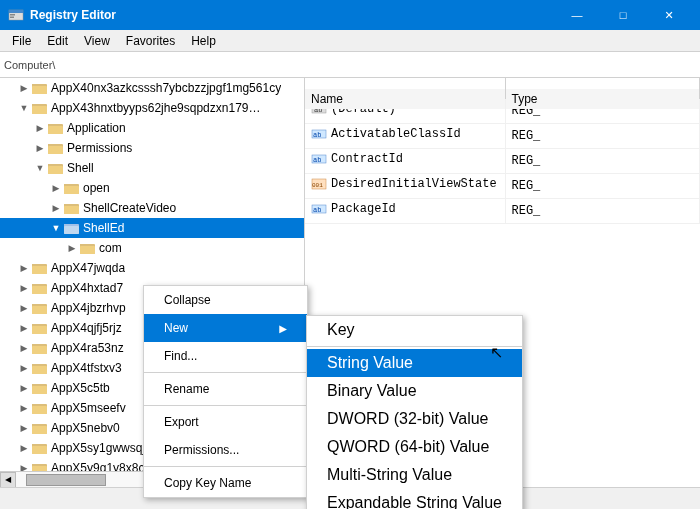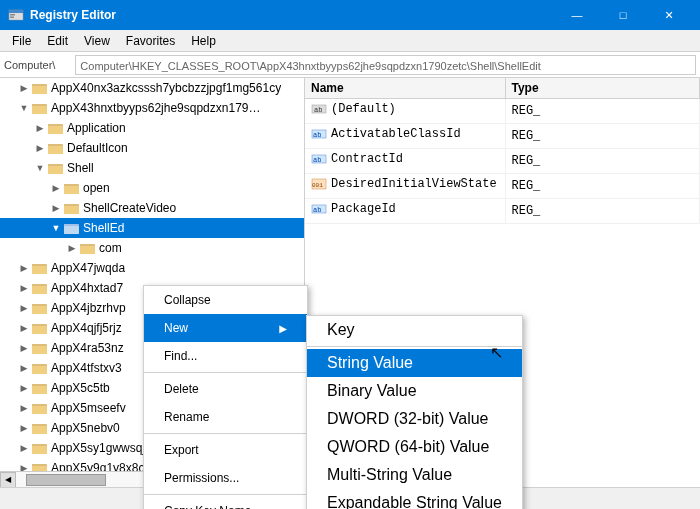--- a/index.html
+++ b/index.html
@@ -154,23 +154,23 @@
     .reg-table {
       width: 100%;
       border-collapse: collapse;
     }
     .reg-table th {
       background: #f5f5f5;
       border-bottom: 1px solid #d0d0d0;
       border-right: 1px solid #d0d0d0;
       padding: 3px 6px;
       text-align: left;
-      font-weight: bold;
+      font-weight: normal;
       position: sticky;
-      top: 0;
+      top: 11px;
       height: 20px;
     }
     .reg-table td {
       border-bottom: 1px solid #f0f0f0;
       border-right: 1px solid #f0f0f0;
       padding: 2px 6px;
       height: 20px;
       white-space: nowrap;
       font-family: Liberation Mono, monospace;
     }
@@ -281,21 +281,20 @@
 <div class="menu-bar">
   <div class="menu-item">File</div>
   <div class="menu-item">Edit</div>
   <div class="menu-item">View</div>
   <div class="menu-item">Favorites</div>
   <div class="menu-item">Help</div>
 </div>
 
 <div class="address-bar">
   <span style="font-size:11px; color:#444; white-space:nowrap;">Computer\</span>
-  <div class="address-label">Computer\HKEY_CLASSES_ROOT\AppX43hnxtbyyps62jhe9sqpdzxn1790zetc\Shell\ShellEdit</div>
 </div>
 
 <div class="main-content" style="position:relative;">
 
   <div class="tree-panel">
     <div class="tree-inner">
 
       <div class="tree-item" style="padding-left: 16px;">
         <div class="tree-expand">▶</div>
         <div class="folder-icon">
@@ -334,21 +333,21 @@
 
       <div class="tree-item" style="padding-left: 32px;">
         <div class="tree-expand">▶</div>
         <div class="folder-icon">
           <svg viewBox="0 0 16 16">
               <rect x="0" y="4" width="15" height="10" rx="1" fill="#DCBE7A"></rect>
               <rect x="0" y="6" width="15" height="8" rx="1" fill="#F0D080"></rect>
               <rect x="0" y="4" width="6" height="2" rx="0" fill="#DCBE7A"></rect>
             </svg>
         </div>
-        <span class="tree-label">DefaultIcon</span>
+        <span class="tree-label">Permissions</span>
       </div>
 
       <div class="tree-item" style="padding-left: 32px;">
         <div class="tree-expand">▼</div>
         <div class="folder-icon">
           <svg viewBox="0 0 16 16">
               <rect x="0" y="4" width="15" height="10" rx="1" fill="#DCBE7A"></rect>
               <rect x="0" y="6" width="15" height="8" rx="1" fill="#F0D080"></rect>
               <rect x="0" y="4" width="6" height="2" rx="0" fill="#DCBE7A"></rect>
             </svg>
@@ -642,23 +641,20 @@
       </div>
       <div class="ctx-item" style="background:#0078d7; color:white;">
         <span>New</span>
         <span class="ctx-arrow">▶</span>
       </div>
       <div class="ctx-item">
         <span>Find...</span>
       </div>
       <div class="ctx-separator"></div>
       <div class="ctx-item">
-        <span>Delete</span>
-      </div>
-      <div class="ctx-item">
         <span>Rename</span>
       </div>
       <div class="ctx-separator"></div>
       <div class="ctx-item">
         <span>Export</span>
       </div>
       <div class="ctx-item">
         <span>Permissions...</span>
       </div>
       <div class="ctx-separator"></div>

